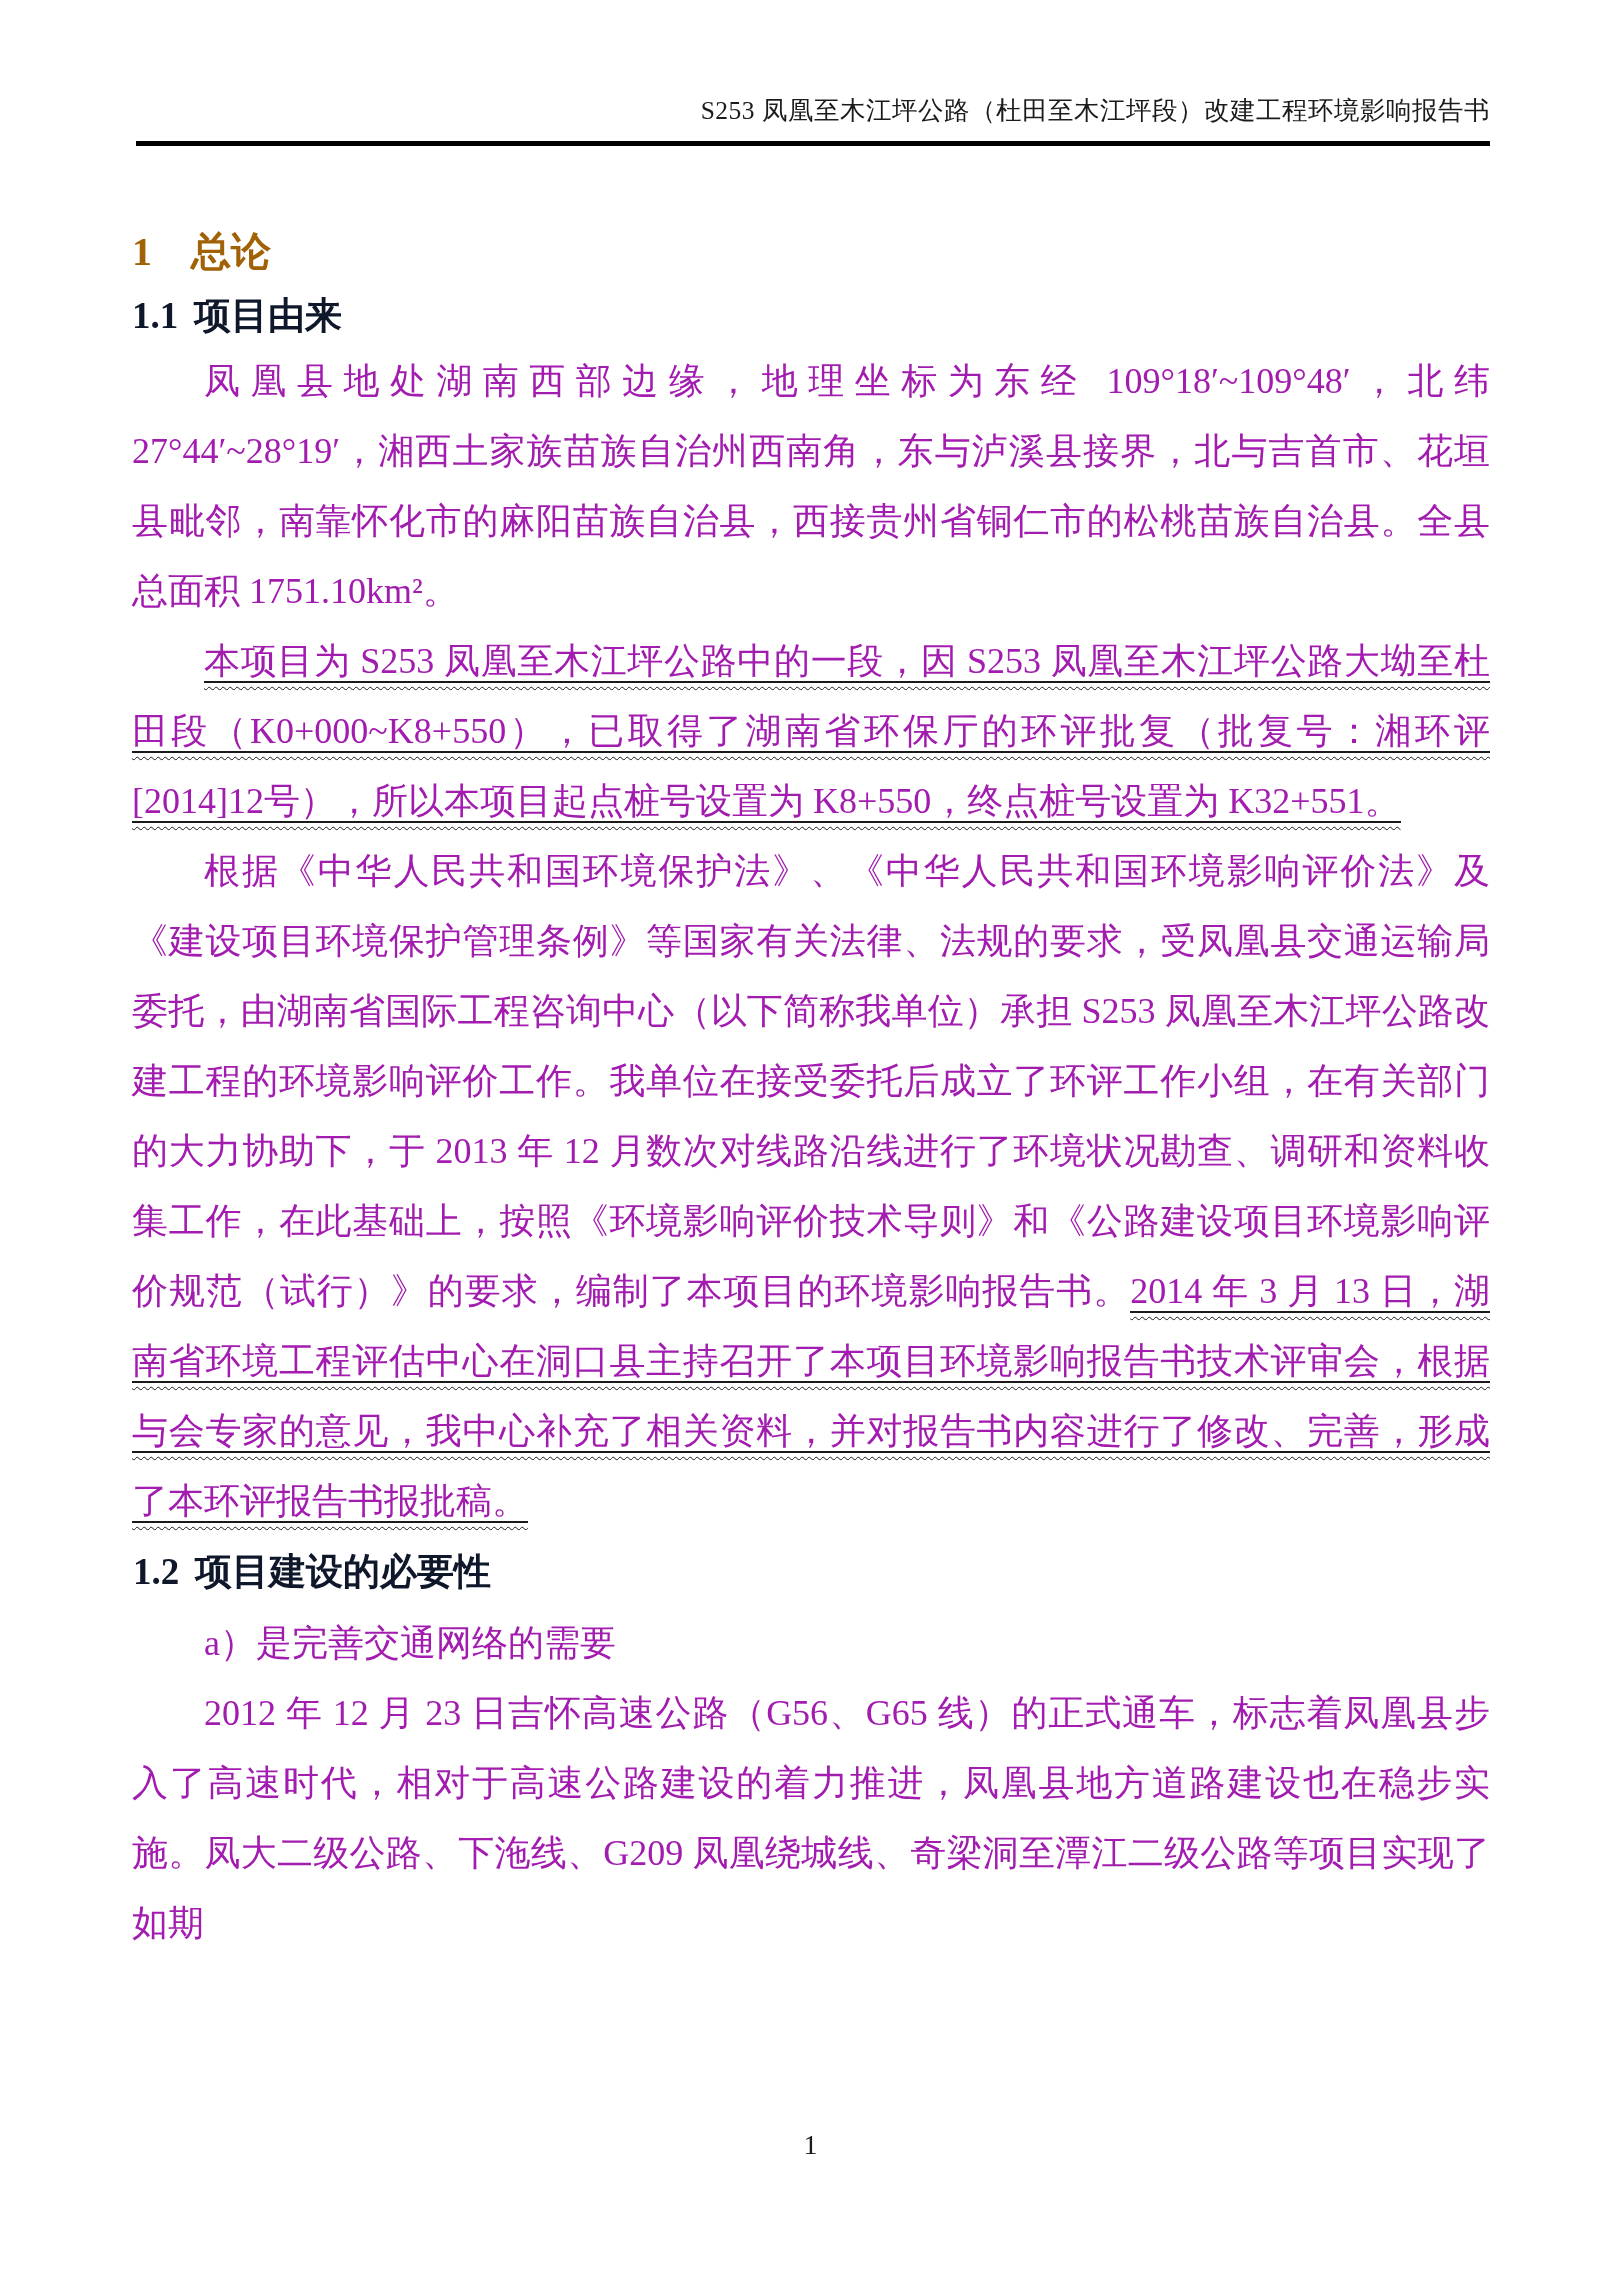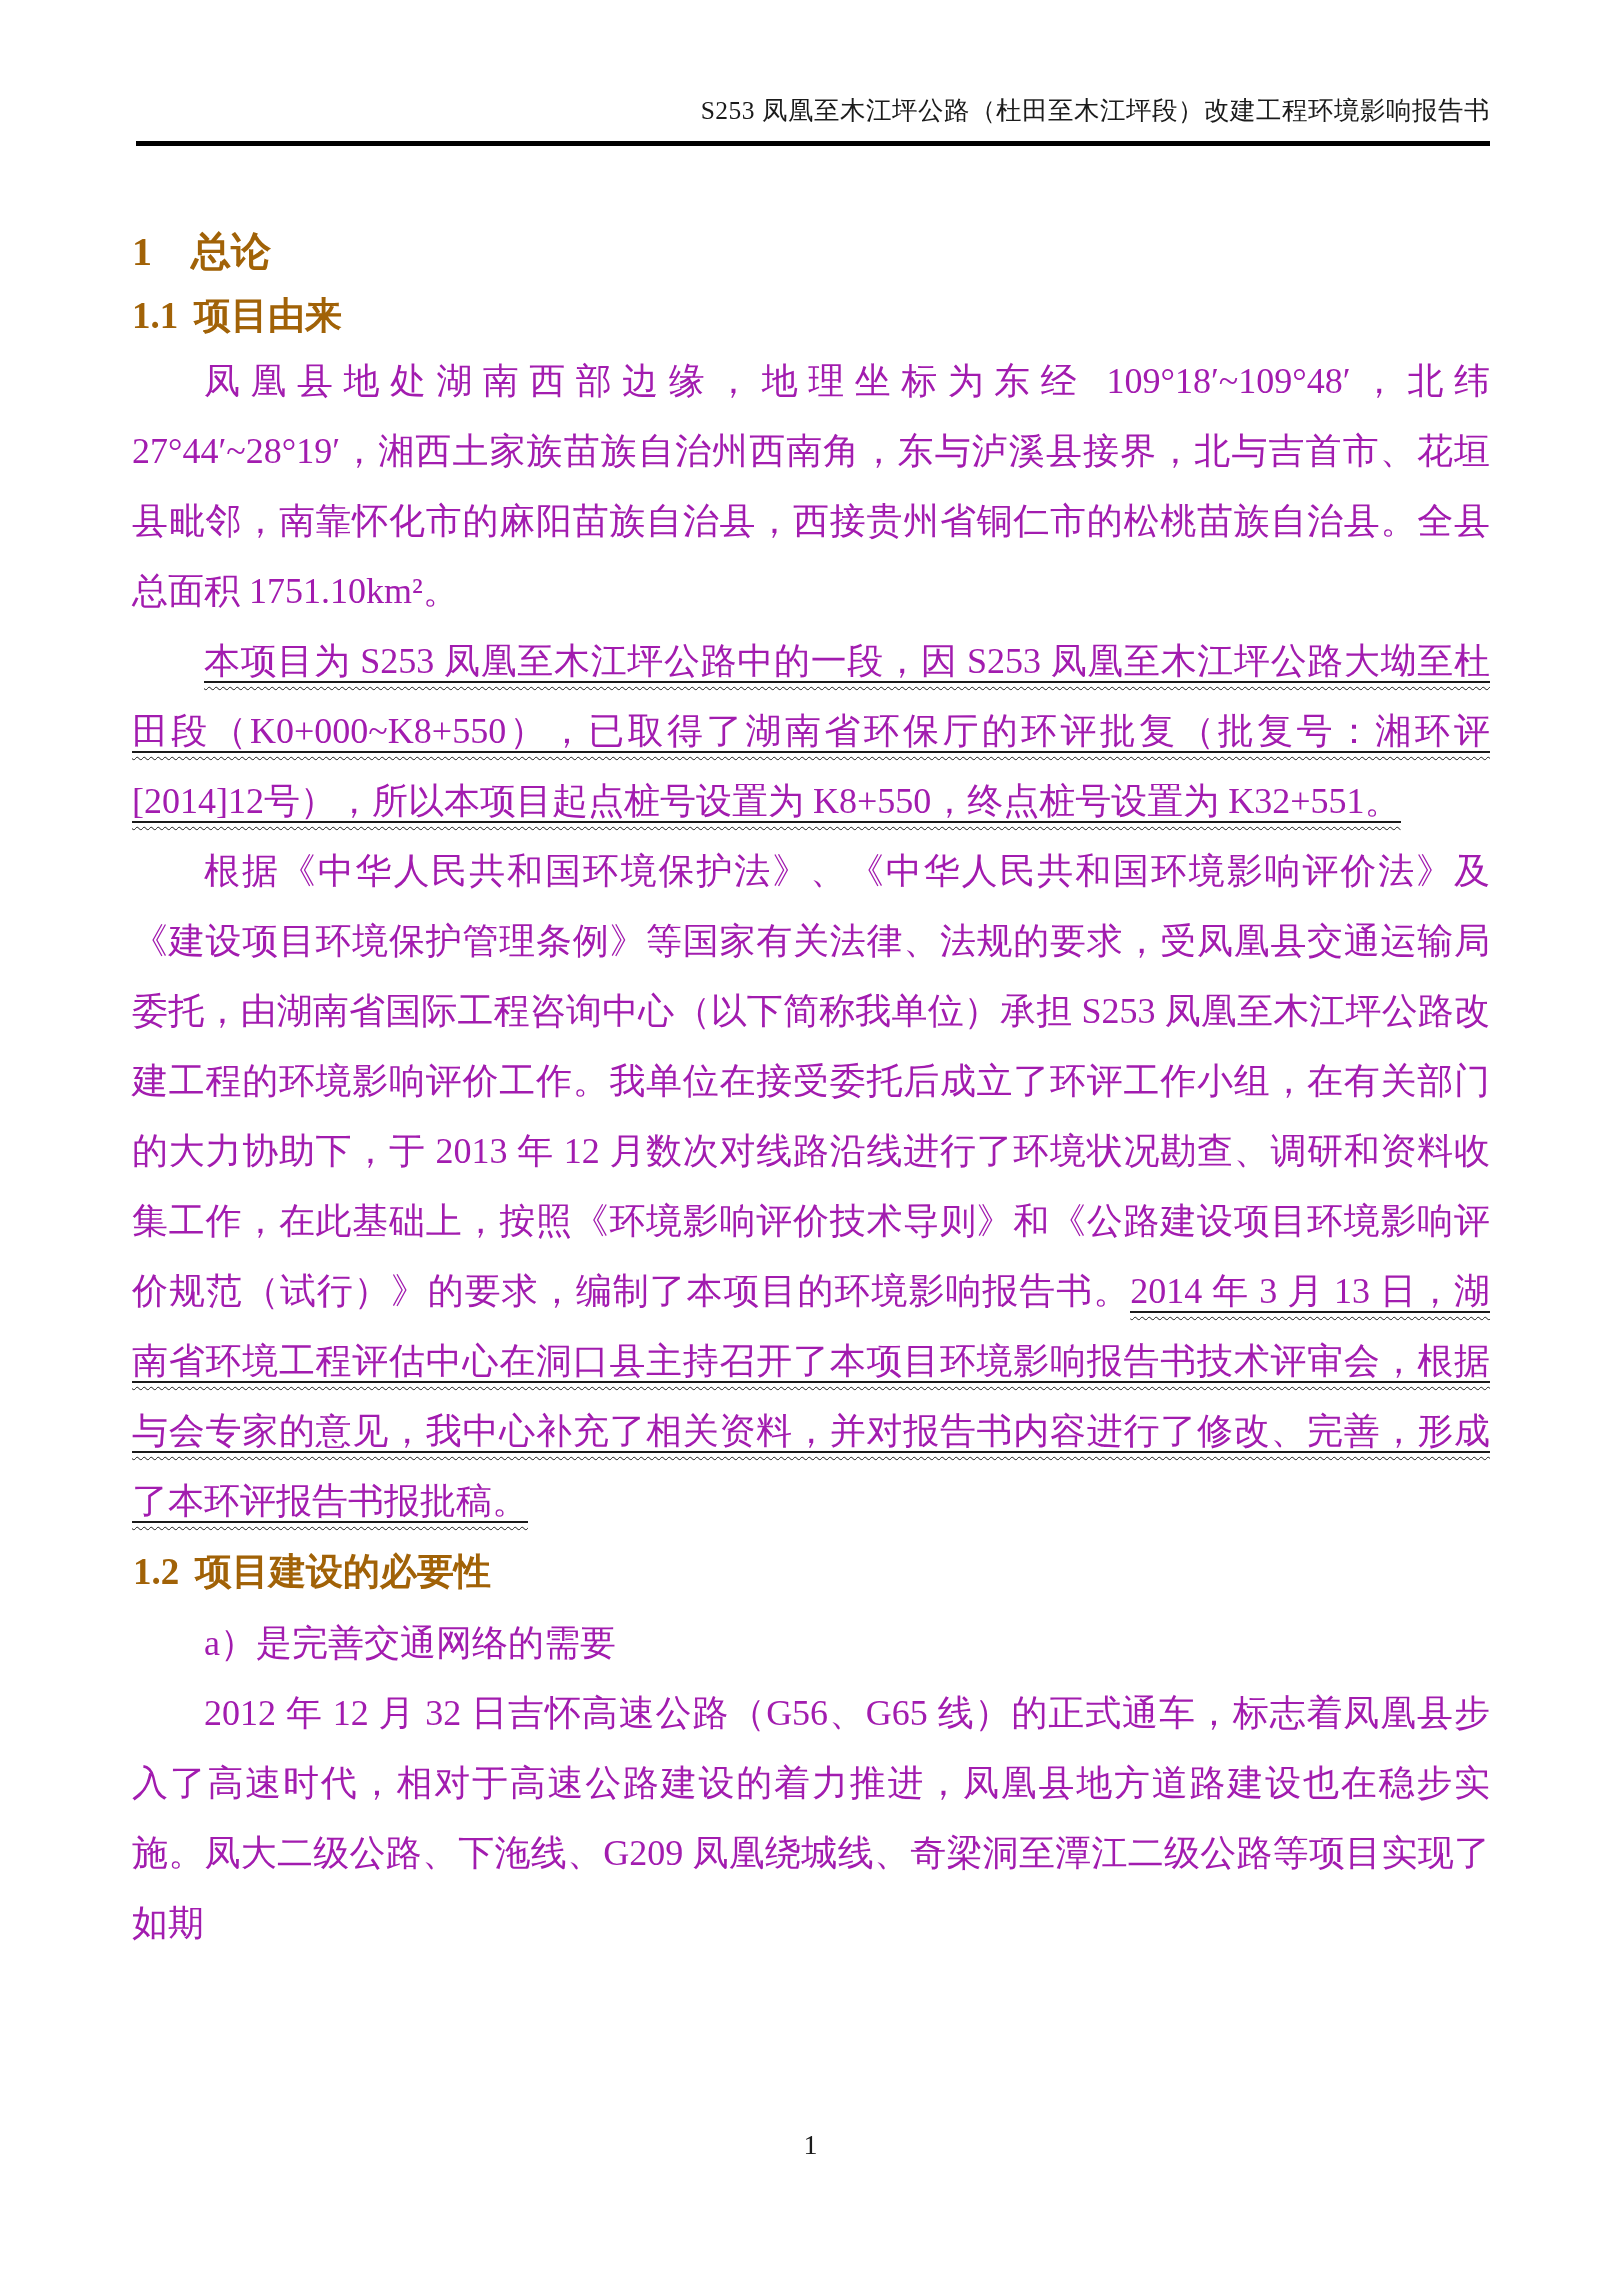--- a/index.html
+++ b/index.html
@@ -47,21 +47,21 @@
     font-weight: bold;
     font-family: "Liberation Sans", "DejaVu Sans", sans-serif;
     color: #a16207;
   }
   .h-section {
     margin: 0 0 5.9px 0;
     font-size: 37px;
     line-height: 49px;
     font-weight: bold;
     font-family: "Liberation Sans", "DejaVu Sans", sans-serif;
-    color: #a16207;
+    color: #0f172a;
   }
   .h-section.inflow {
     margin: 1px;
     line-height: 70px;
   }
   .h-num {
     font-family: "Liberation Serif", "DejaVu Serif", serif;
     font-weight: bold;
   }
   .h-chapter .h-num { margin-right: 39px; }
@@ -121,21 +121,21 @@
     <p class="body"><span class="u2">本项目为 S253 凤凰至木江坪公路中的一段，因 S253 凤凰至木江坪公路大坳至杜田段（K0+000~K8+550），已取得了湖南省环保厅的环评批复（批复号：湘环评[2014]12号），所以本项目起点桩号设置为 K8+550，终点桩号设置为 K32+551。</span></p>
 
     <p class="body"><span>根据《中华人民共和国环境保护法》、《中华人民共和国环境影响评价法》及《建设项目环境保护管理条例》等国家有关法律、法规的要求，受凤凰县交通运输局委托，由湖南省国际工程咨询中心（以下简称我单位）承担 S253 凤凰至木江坪公路改建工程的环境影响评价工作。我单位在接受委托后成立了环评工作小组，在有关部门的大力协助下，于 2013 年 12 月数次对线路沿线进行了环境状况勘查、调研和资料收集工作，在此基础上，按照《环境影响评价技术导则》和《公路建设项目环境影响评价规范（试行）》的要求，编制了本项目的环境影响报告书。</span><span class="u2">2014 年 3 月 13 日，湖南省环境工程评估中心在洞口县主持召开了本项目环境影响报告书技术评审会，根据与会专家的意见，我中心补充了相关资料，并对报告书内容进行了修改、完善，形成了本环评报告书报批稿。</span></p>
 
     <h2 class="h-section inflow">
       <span class="h-num">1.2</span><span>项目建设的必要性</span>
     </h2>
 
     <p class="body"><span>a）是完善交通网络的需要</span></p>
 
-    <p class="body"><span>2012 年 12 月 32 日吉怀高速公路（G56、G65 线）的正式通车，标志着凤凰县步入了高速时代，相对于高速公路建设的着力推进，凤凰县地方道路建设也在稳步实施。凤大二级公路、下沲线、G209 凤凰绕城线、奇梁洞至潭江二级公路等项目实现了如期</span></p>
+    <p class="body"><span>2012 年 12 月 23 日吉怀高速公路（G56、G65 线）的正式通车，标志着凤凰县步入了高速时代，相对于高速公路建设的着力推进，凤凰县地方道路建设也在稳步实施。凤大二级公路、下沲线、G209 凤凰绕城线、奇梁洞至潭江二级公路等项目实现了如期</span></p>
 
   </div>
 
   <div class="page-footer">
     <span>1</span>
   </div>
 
 </div>
 
 

